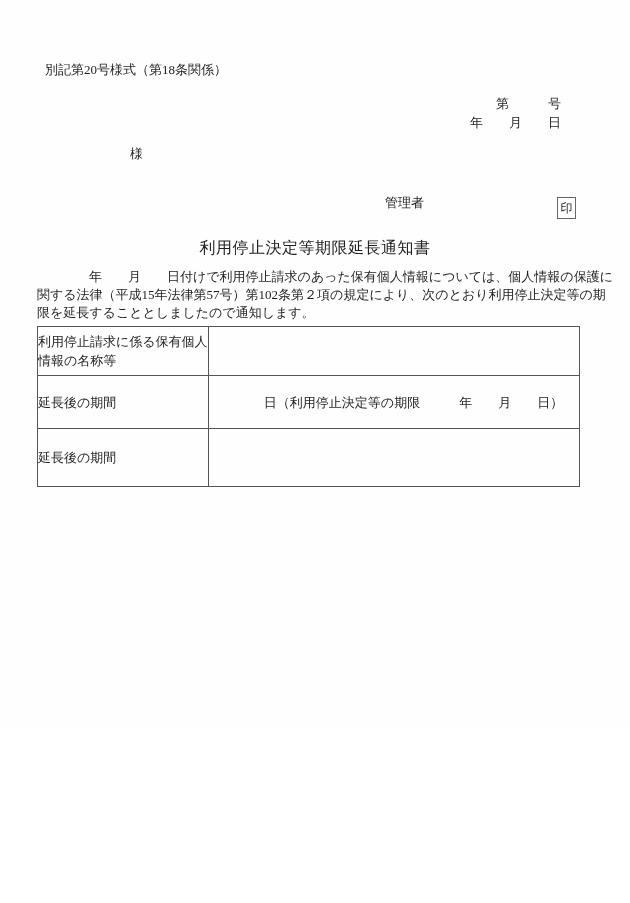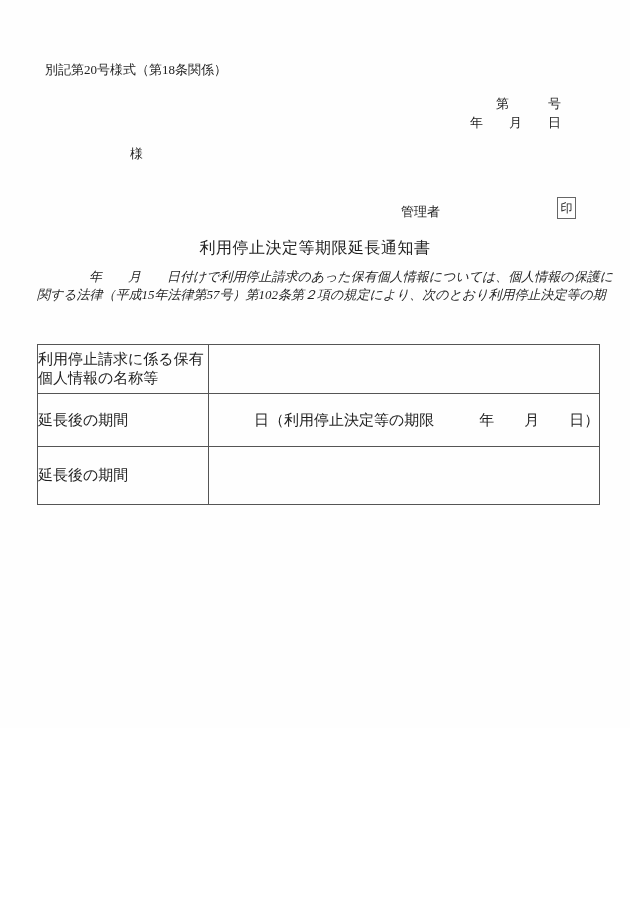--- a/index.html
+++ b/index.html
@@ -10,37 +10,37 @@
     background: #fefefe;
     color: #1e1e1e;
     font-family: "Liberation Serif", "DejaVu Serif", serif;
     font-size: 13px;
     overflow: hidden;
   }
   .abs { position: absolute; white-space: pre; line-height: 16px; }
   .right-block { position: absolute; right: 69px; text-align: right; white-space: pre; line-height: 16px; }
   .doc-title { position: absolute; left: 0; right: 0; text-align: center; letter-spacing: 0.5px; font-size: 16px; white-space: pre; }
   .body-text { position: absolute; left: 37px; top: 268px; width: 575px; }
-  .body-text .line { white-space: pre; line-height: 18px; font-style: italic; }
+  .body-text .line { white-space: pre; line-height: 18px; }
   .seal-box {
     position: absolute;
     left: 557px; top: 197px;
     width: 17px; height: 20px;
     border: 1px solid #666;
     text-align: center;
     line-height: 20px;
     font-size: 12px;
     white-space: nowrap;
   }
   table.form-table {
     position: absolute;
-    left: 37px; top: 344px;
+    left: 37px; top: 326px;
     border-collapse: collapse;
     table-layout: fixed;
-    font-size: 15px;
+    font-size: 13px;
     border-radius: 13px;
   }
   table.form-table td {
     border: 1px solid #555;
     vertical-align: middle;
     padding: 0;
     line-height: 19px;
     color: #1e1e1e;
   }
   td.cell-label { width: 170px; padding: 4px 4px 4px 8px; }
@@ -56,29 +56,30 @@
 
   <div class="abs" style="left:45px; top:62px;">別記第20号様式（第18条関係）</div>
 
   <div class="right-block" style="top:96px;">第　　　号</div>
 
   <div class="right-block" style="top:115px;">年　　月　　日</div>
 
   <div class="abs" style="left:130px; top:146px;">様</div>
 
 
-  <div class="abs" style="left:385px; top:204px;margin-left:16px;">管理者</div>
+  <div class="abs" style="left:385px; top:195px;">管理者</div>
 
   <div class="seal-box">印</div>
 
   <div class="doc-title" style="top:238px;">利用停止決定等期限延長通知書</div>
 
   <div class="body-text">
     <div class="line">　　　　年　　月　　日付けで利用停止請求のあった保有個人情報については、個人情報の保護に</div>
     <div class="line">関する法律（平成15年法律第57号）第102条第２項の規定により、次のとおり利用停止決定等の期</div>
+    <div class="line">限を延長することとしましたので通知します。</div>
   </div>
 
   <table class="form-table">
     <tbody>
       <tr class="row-1">
         <td class="cell-label">利用停止請求に係る保有個人情報の名称等</td>
         <td class="cell-value"></td>
       </tr>
       <tr class="row-2">
         <td class="cell-label">延長後の期間</td>

